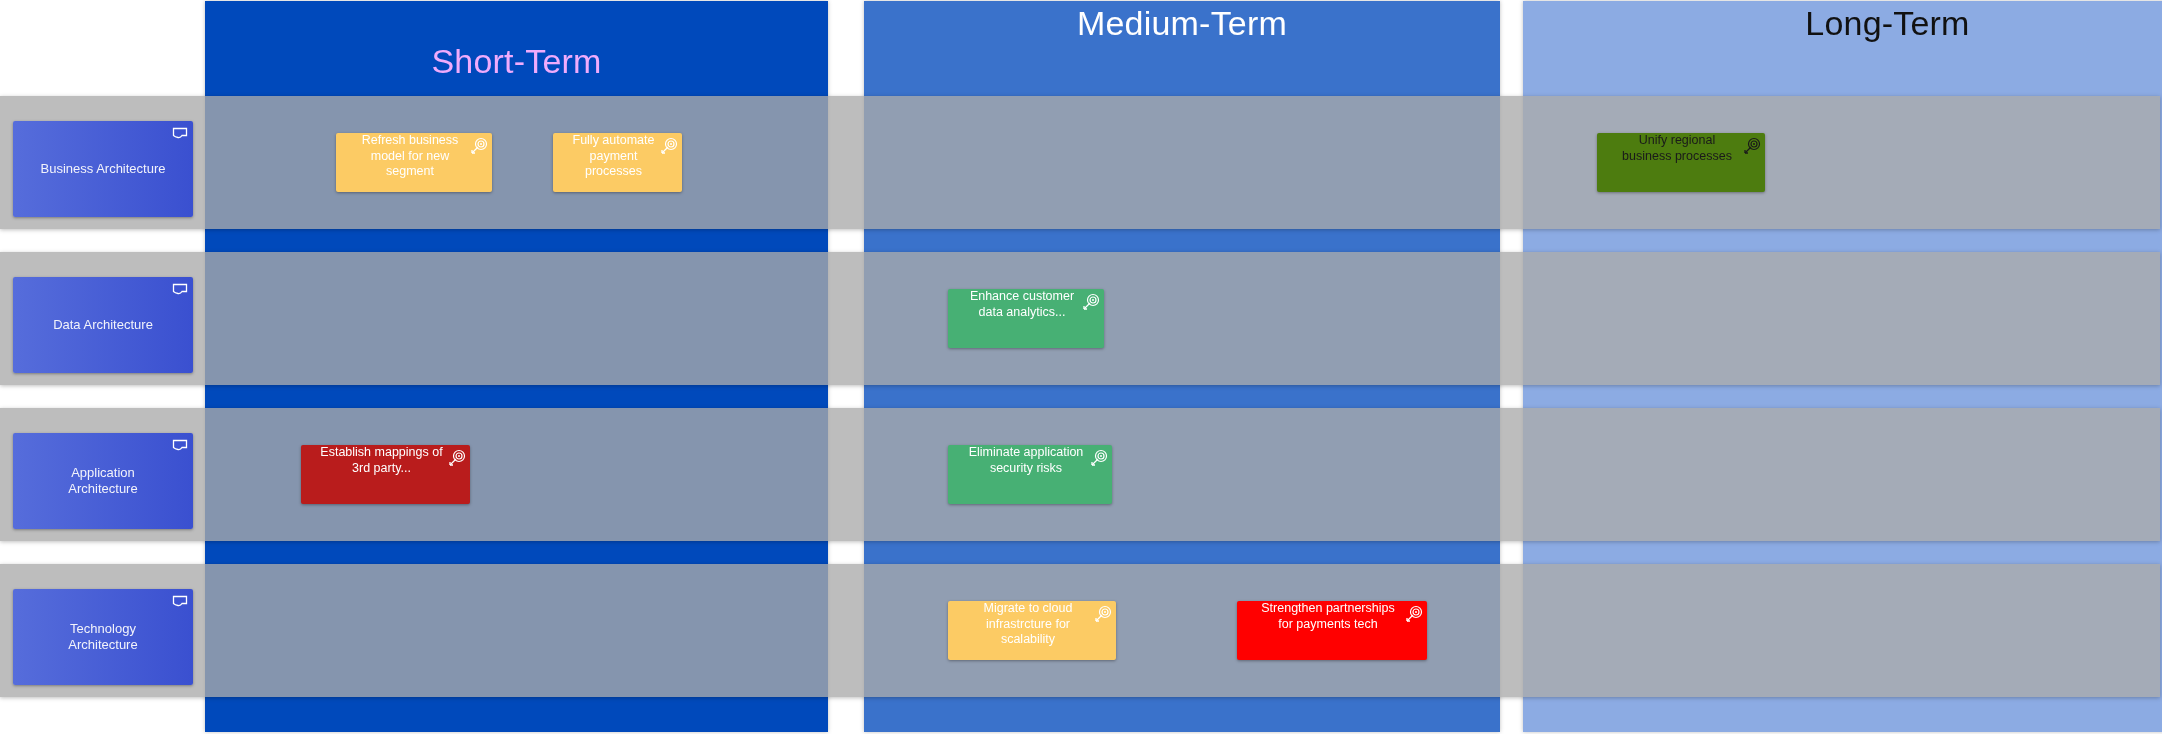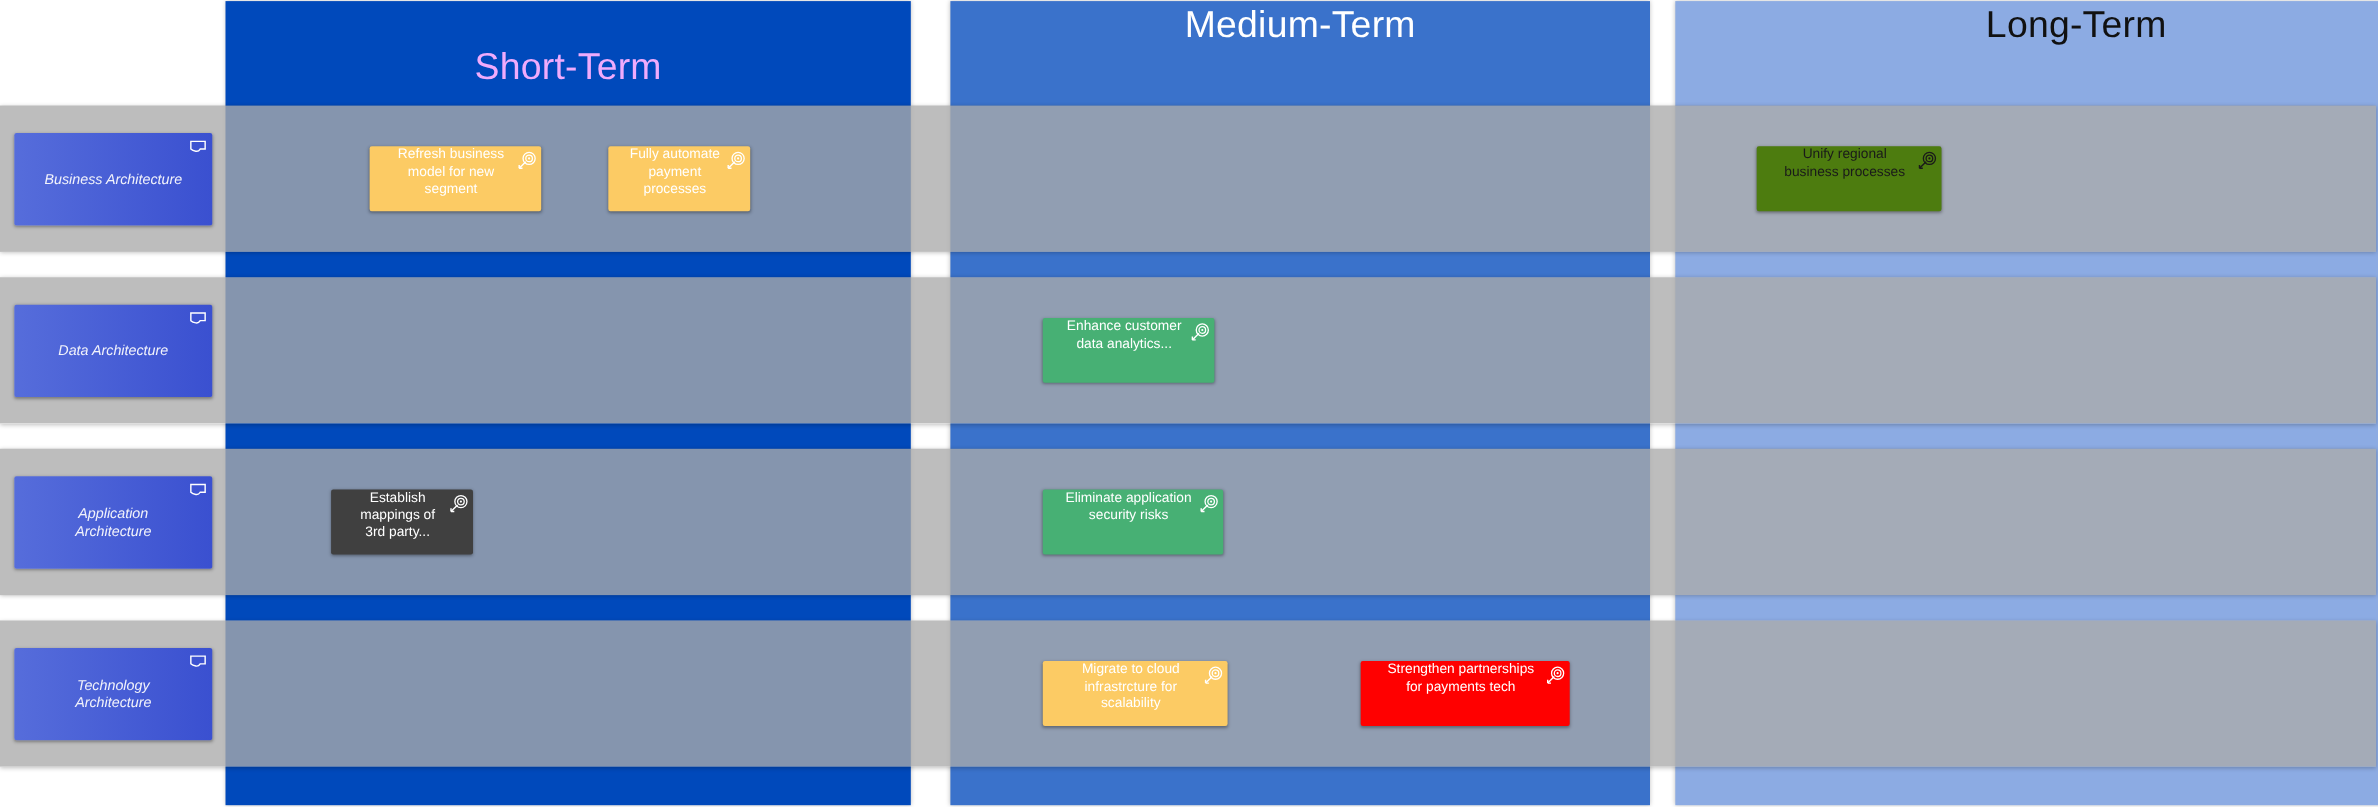--- a/index.html
+++ b/index.html
@@ -3,26 +3,26 @@
 <meta charset="utf-8">
 <style>
   html, body { margin: 0; padding: 0; background: #ffffff; }
   body { width: 2162px; height: 734px; position: relative; overflow: hidden;
          font-family: "Liberation Sans", "DejaVu Sans", sans-serif; }
   .column { position: absolute; top: 1px; height: 731px; box-shadow: 0 0 4px rgba(0,0,0,0.25); }
   .column-title { position: absolute; top: 0; left: 0; right: 0; text-align: center;
                   font-size: 34px; line-height: 44px; letter-spacing: 0.2px; }
   .row-band { position: absolute; left: 0; width: 2160px; height: 133px;
               background: rgba(170,170,170,0.78); box-shadow: 0 1px 4px rgba(0,0,0,0.25); }
-  .row-header { position: absolute; left: 13px; width: 180px; height: 84px;
+  .row-header { position: absolute; left: 13px; width: 180px; height: 96px;
                 background: linear-gradient(90deg, #566ddb 0%, #3a50d0 100%);
                 border-radius: 2px; box-shadow: 0 1px 3px rgba(0,0,0,0.35);
                 color: #f2f3fb; font-size: 13px; line-height: 16px;
                 display: flex; align-items: center; justify-content: center; text-align: center;
-                cursor: pointer; font-style: italic; }
+                cursor: pointer; }
   .row-header .note-icon { position: absolute; top: 6px; right: 5px; width: 16px; height: 12px; }
   .card { position: absolute; height: 59px; border-radius: 2px;
           box-shadow: 0 1px 3px rgba(0,0,0,0.35);
           display: flex; align-items: flex-start; justify-content: center; text-align: center;
           font-size: 12.5px; line-height: 15.5px; cursor: pointer; box-sizing: border-box;
           padding: 0 26px 0 18px; }
   .card .card-label { display: block; }
   .card .target-icon { position: absolute; top: 4px; right: 4px; width: 18px; height: 18px; }
 </style>
 </head>
@@ -101,21 +101,21 @@
 <div class="card" id="card-3" style="left: 948px; top: 289px; width: 156px; background: rgb(71, 176, 116); color: rgb(255, 255, 255);">
   <span class="card-label">Enhance customer data analytics...</span>
   <svg class="target-icon" viewBox="0 0 18 18">
       <circle cx="11" cy="7" r="5.5" fill="none" stroke="currentColor" stroke-width="1.2"></circle>
       <circle cx="11" cy="7" r="3" fill="none" stroke="currentColor" stroke-width="1.2"></circle>
       <circle cx="11" cy="7" r="1" fill="currentColor"></circle>
       <path d="M2 16 L8 10" stroke="currentColor" stroke-width="1.3"></path>
       <path d="M2 16 L2 13 M2 16 L5 16" stroke="currentColor" stroke-width="1.3"></path>
     </svg>
 </div>
-<div class="card" id="card-4" style="left: 301px; top: 445px; width: 129px; background: #404040; color: rgb(255, 255, 255);">
+<div class="card" id="card-4" style="left: 301px; top: 445px; width: 169px; background: #b91c1c; color: rgb(255, 255, 255);">
   <span class="card-label">Establish mappings of 3rd party...</span>
   <svg class="target-icon" viewBox="0 0 18 18">
       <circle cx="11" cy="7" r="5.5" fill="none" stroke="currentColor" stroke-width="1.2"></circle>
       <circle cx="11" cy="7" r="3" fill="none" stroke="currentColor" stroke-width="1.2"></circle>
       <circle cx="11" cy="7" r="1" fill="currentColor"></circle>
       <path d="M2 16 L8 10" stroke="currentColor" stroke-width="1.3"></path>
       <path d="M2 16 L2 13 M2 16 L5 16" stroke="currentColor" stroke-width="1.3"></path>
     </svg>
 </div>
 <div class="card" id="card-5" style="left: 948px; top: 445px; width: 164px; background: rgb(71, 176, 116); color: rgb(255, 255, 255);">

